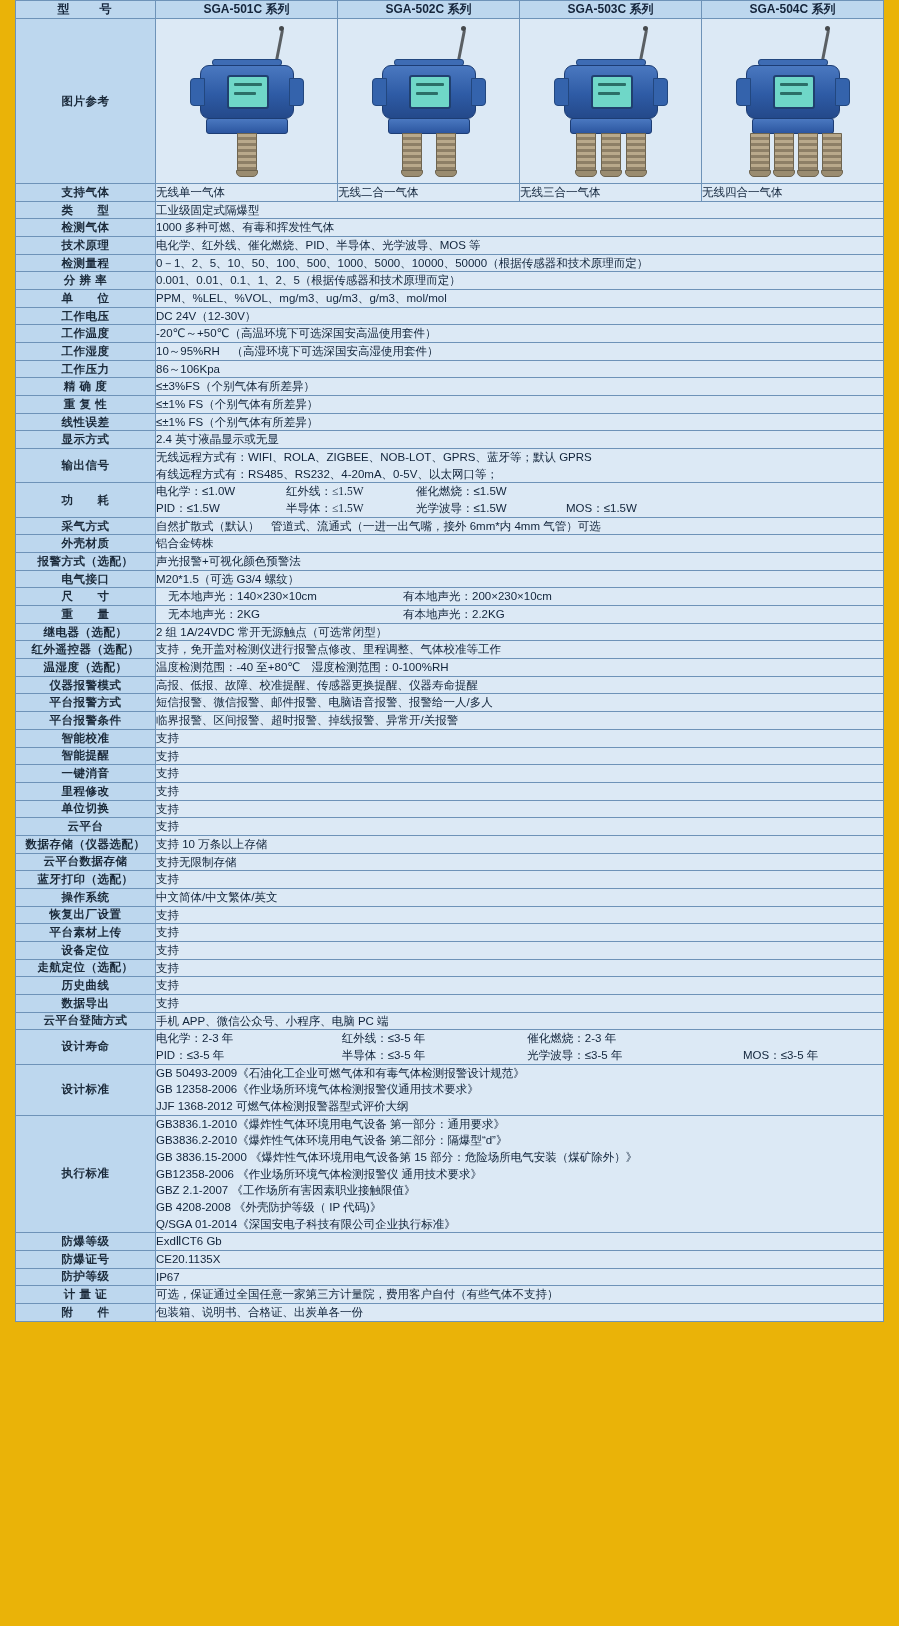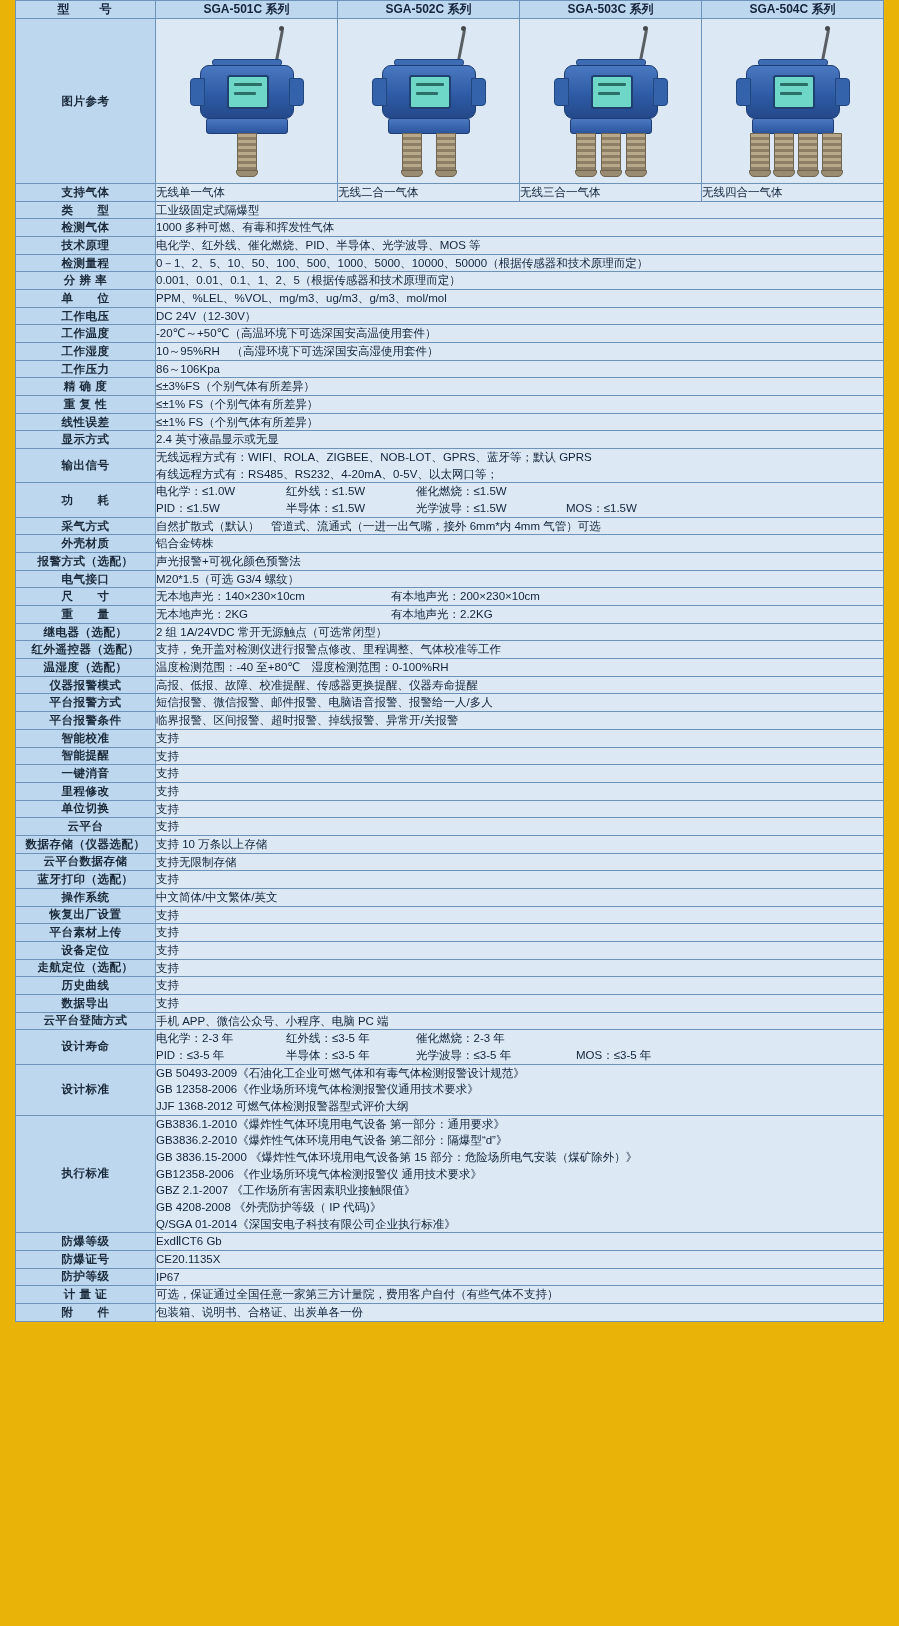--- a/index.html
+++ b/index.html
@@ -58,29 +58,29 @@
   .imgcell {
     background: #dce9f5;
     text-align: center;
     height: 165px;
     padding: 4px 0;
   }
   .multi span { display: block; }
   .pw-row { display: flex; }
   .pw-row .p { }
   .pw-row .p1 { width: 130px; }
-  .pw-row .p2 { width: 130px; }
+  .pw-row .p2 { width: 130px; font-family: Liberation Serif, serif; }
   .pw-row .p3 { width: 150px; }
   .pw-row .p4 { width: 130px; }
-  .life-row { display: flex; }
+  .life-row { display: flex; justify-content: space-between; }
   .life-row .p1 { width: 130px; }
   .life-row .p2 { width: 130px; }
   .life-row .p3 { width: 160px; }
   .life-row .p4 { width: 140px; }
-  .sizeline { display: flex; }
+  .sizeline { display: flex; padding-left: 12px; }
   .sizeline .s1 { width: 235px; }
   
   .dev {
     position: relative;
     width: 150px;
     height: 160px;
     margin: 0 auto;
   }
   .antenna {
     position: absolute;

